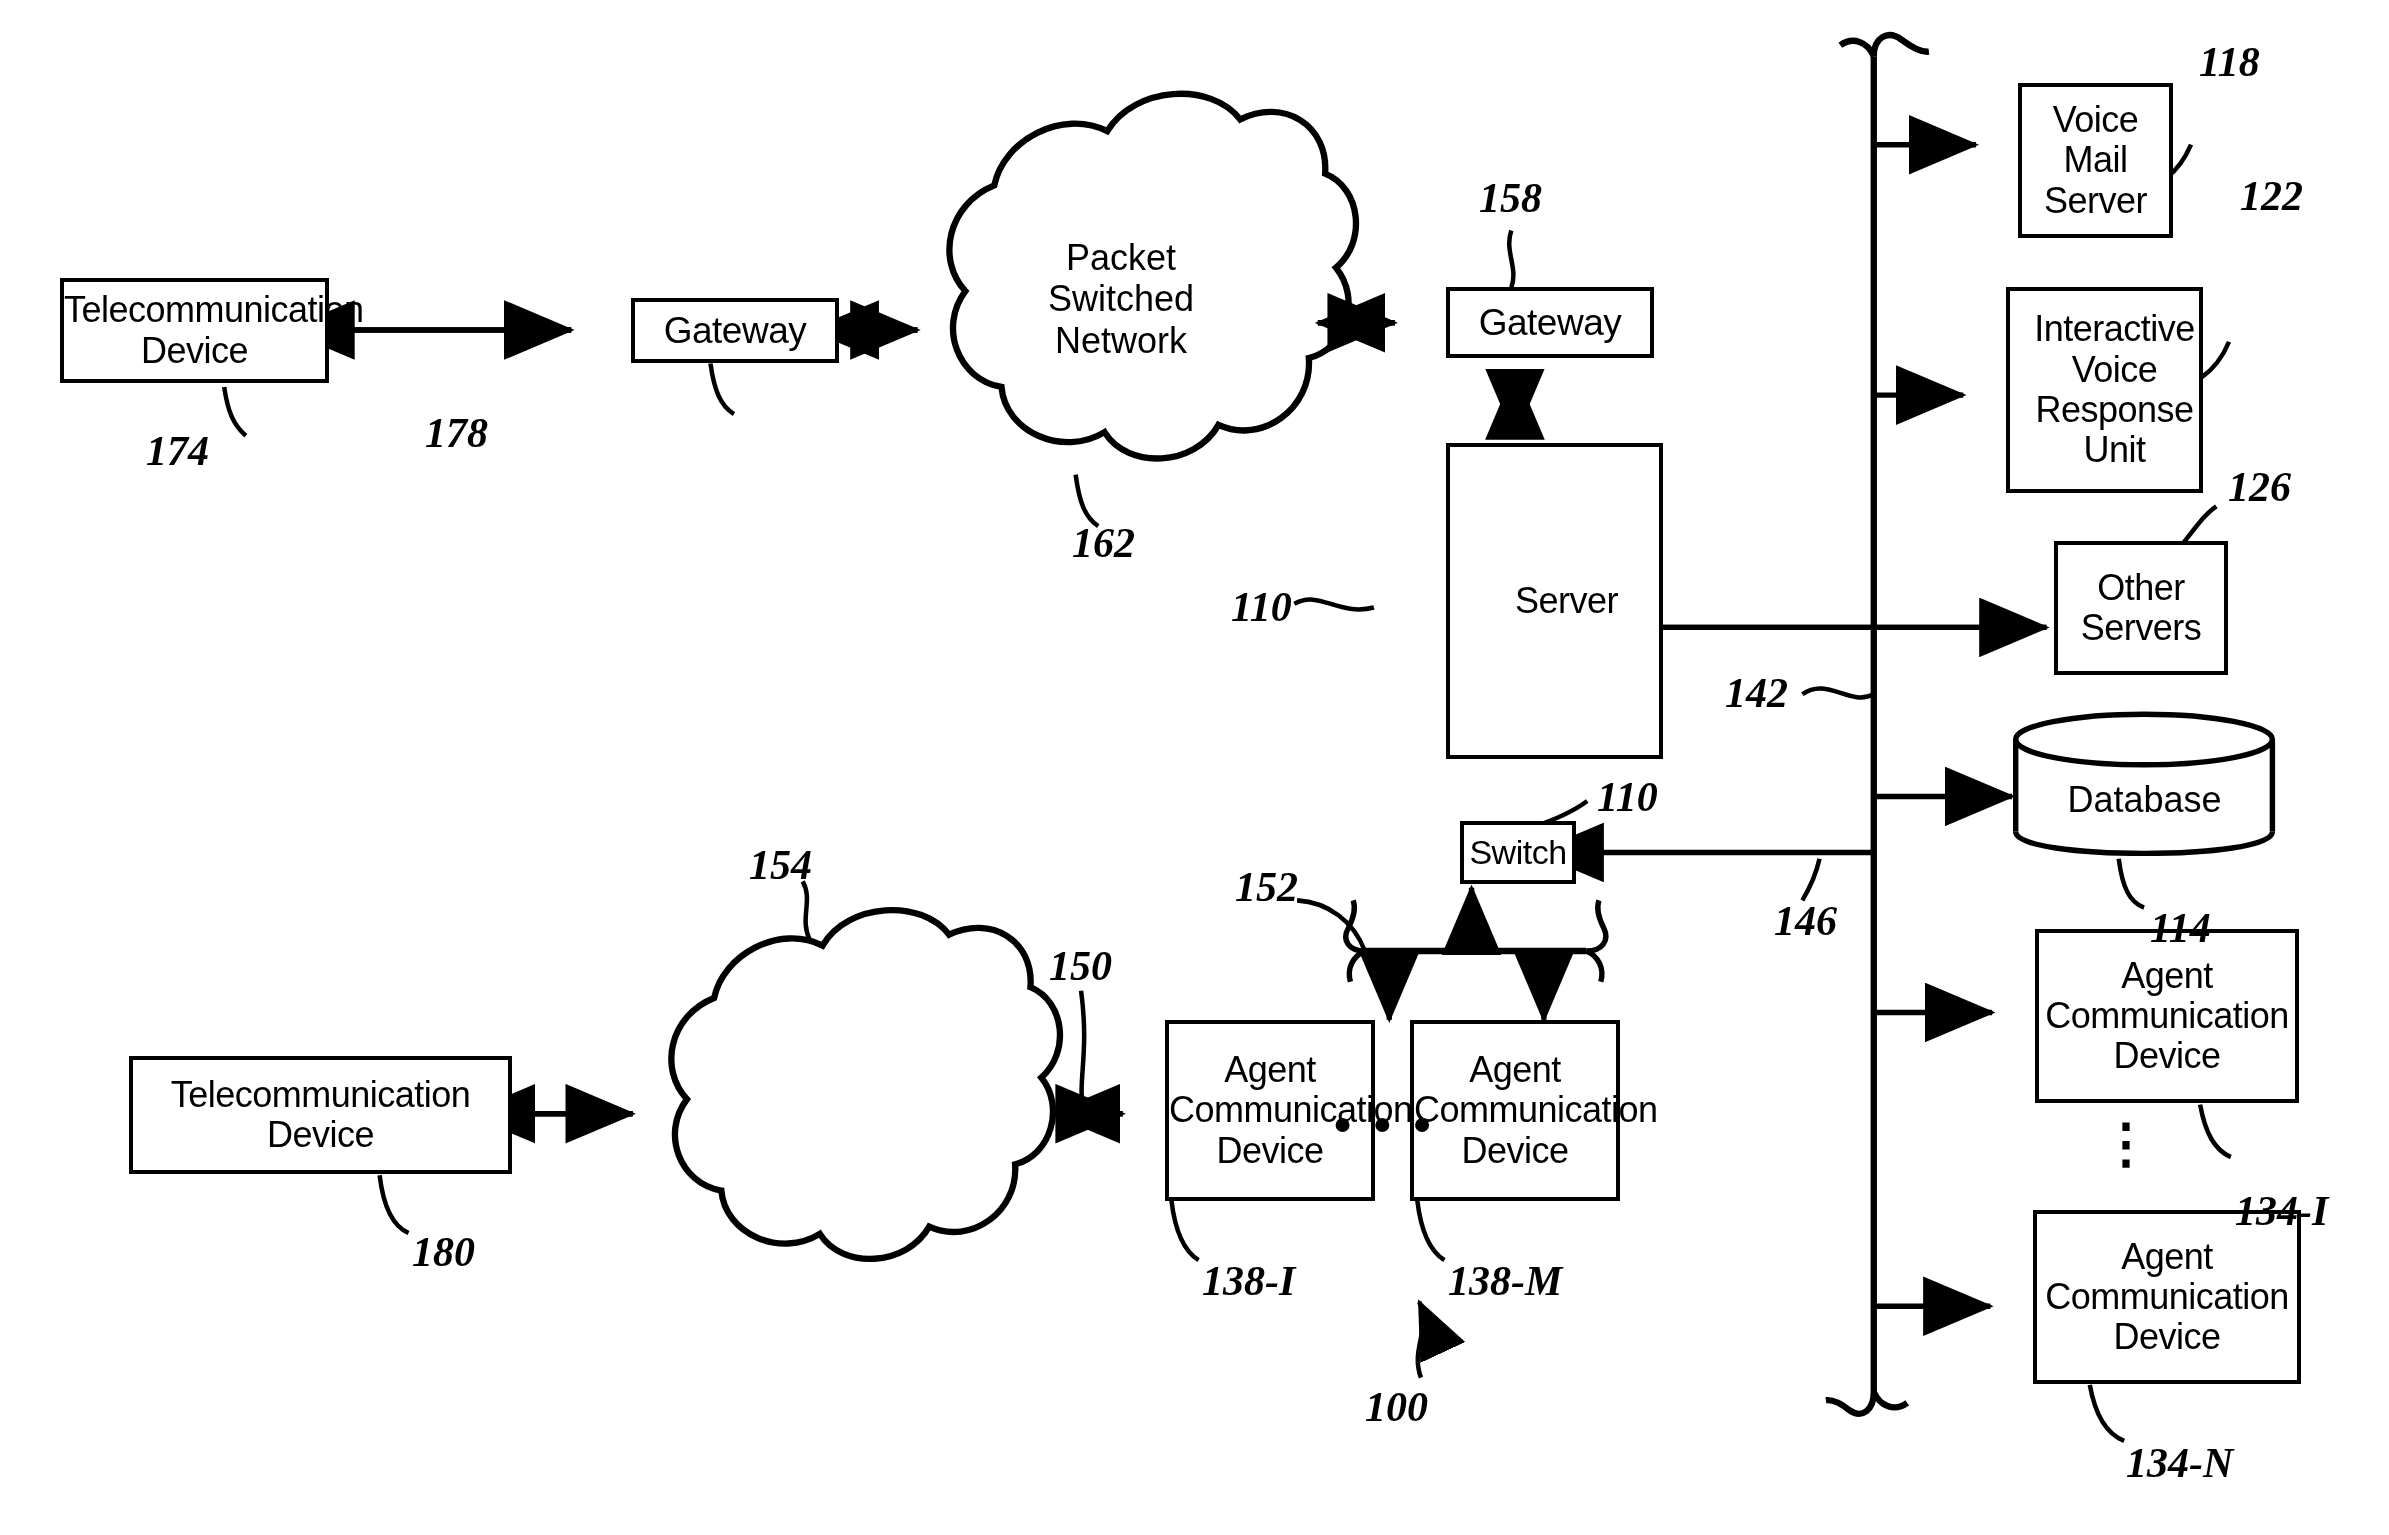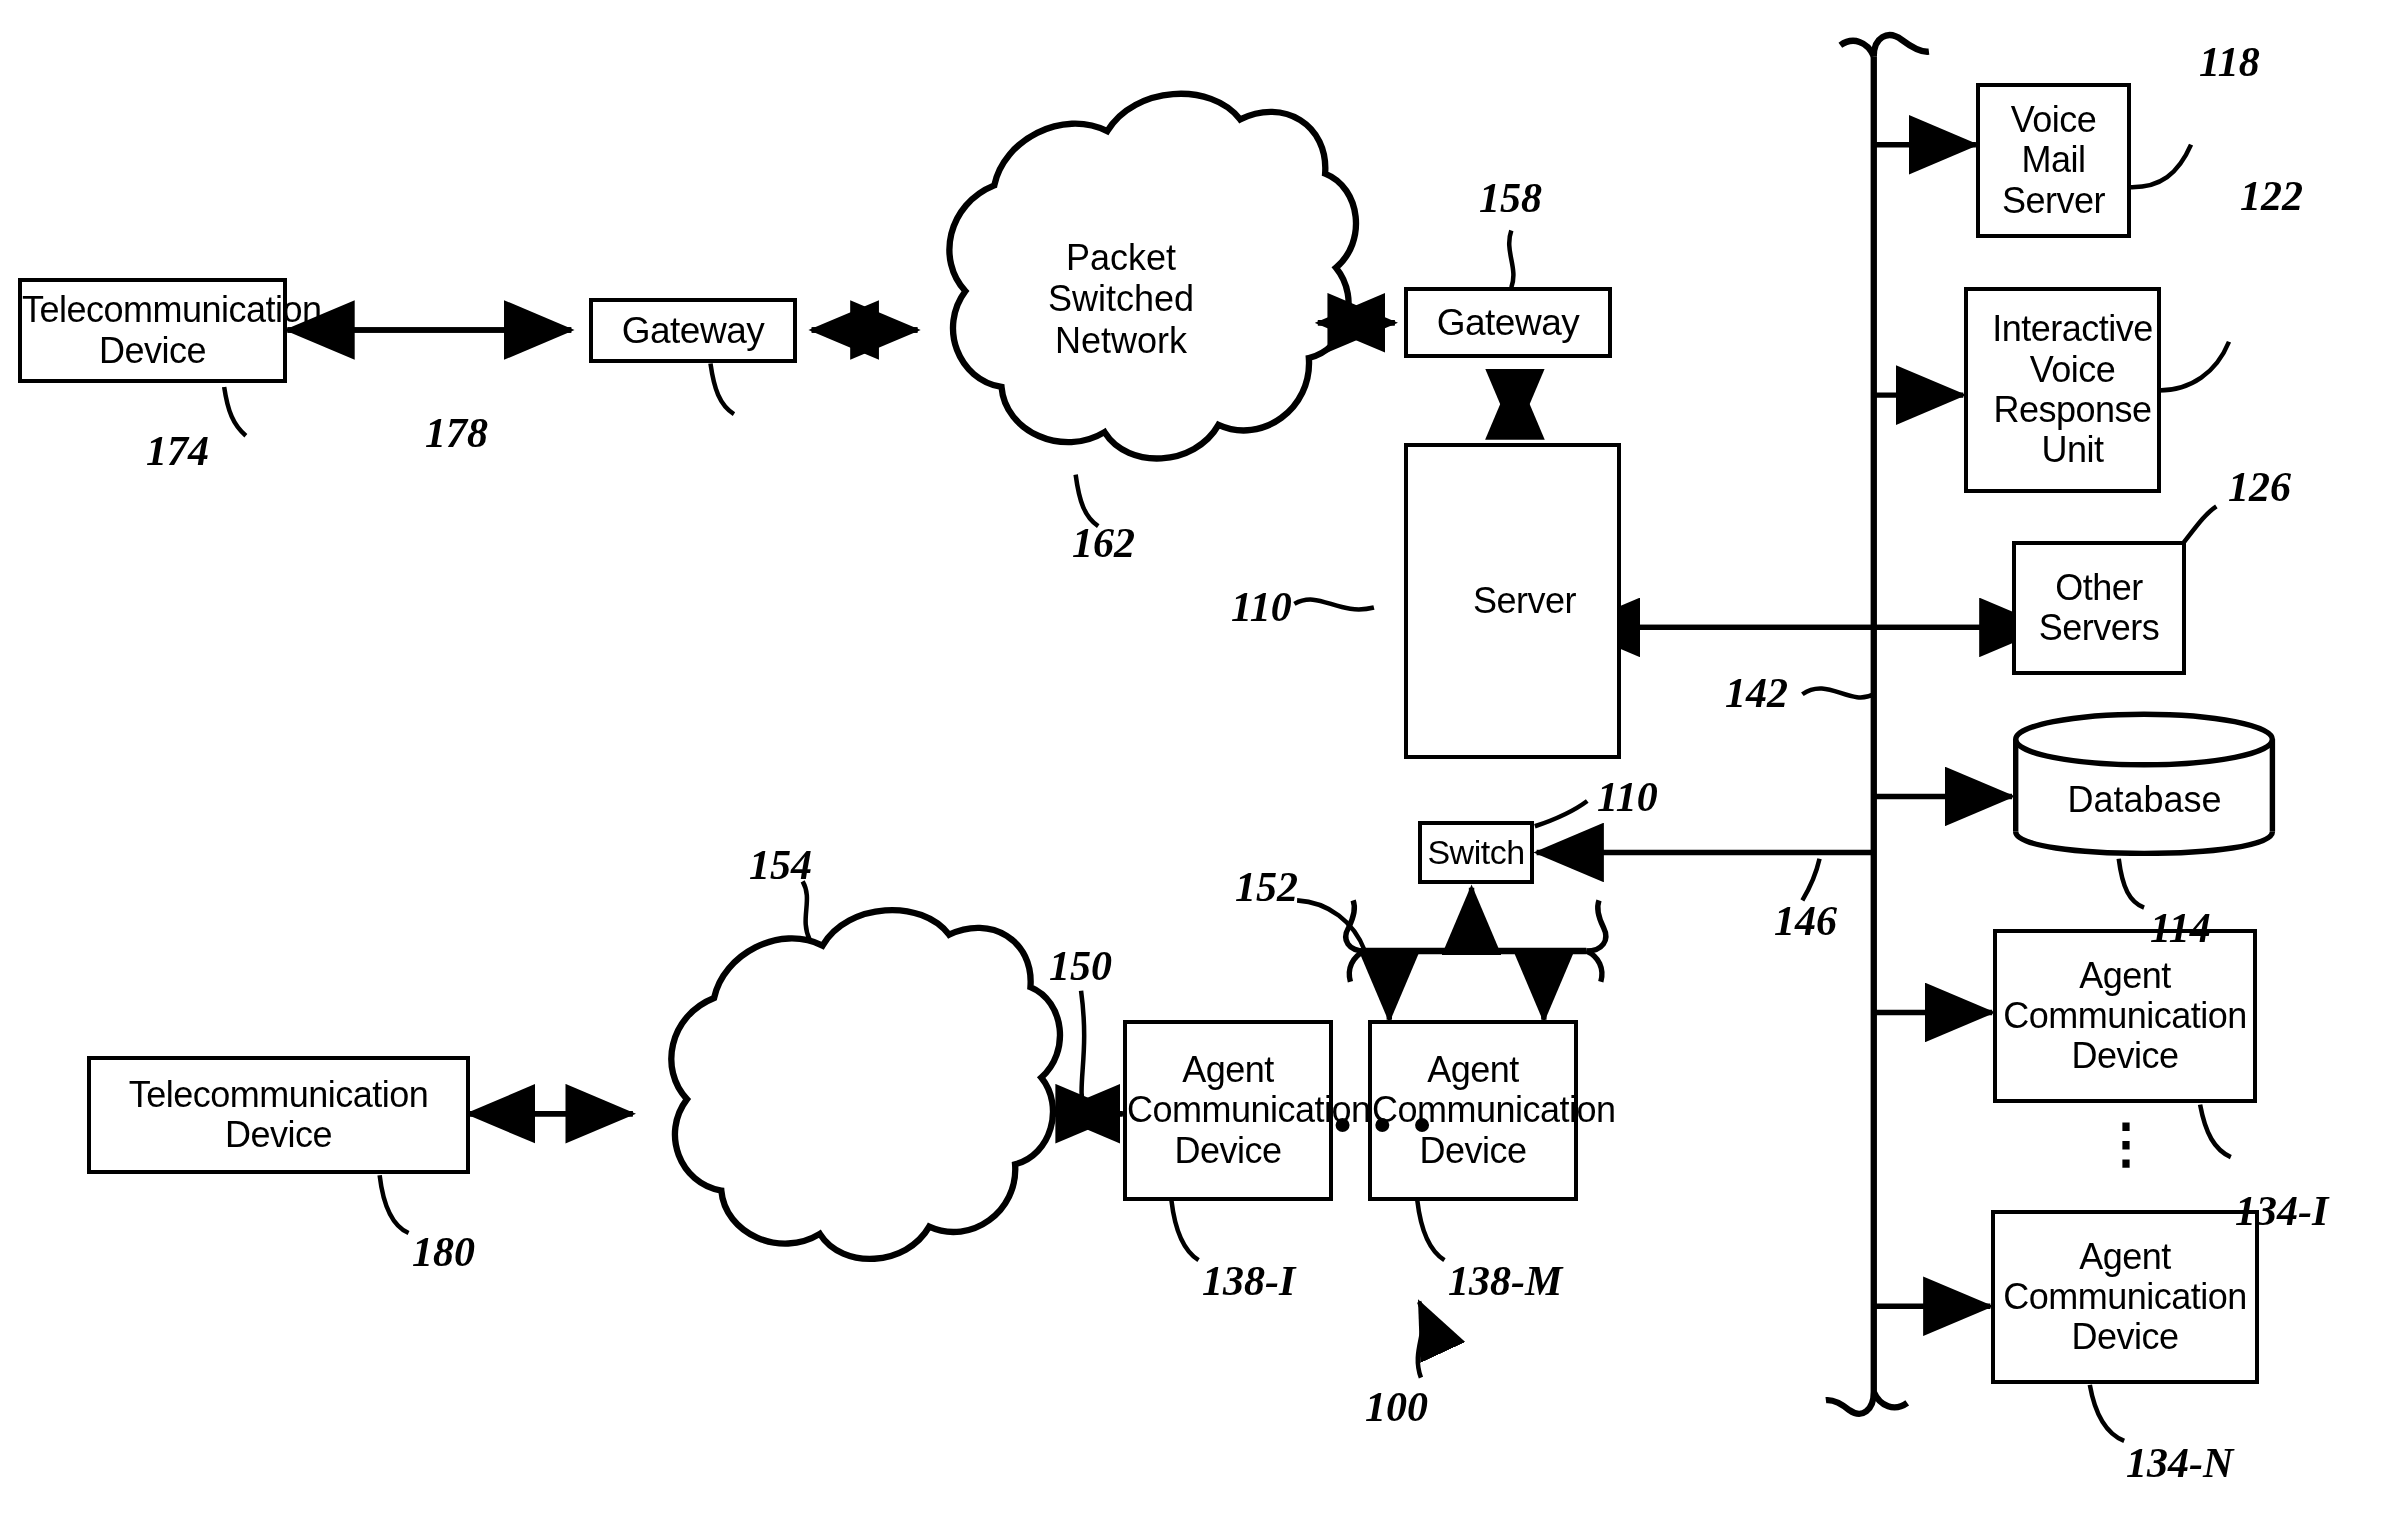--- a/index.html
+++ b/index.html
@@ -30,20 +30,21 @@
     background: #ffffff;
     display: flex;
     align-items: center;
     justify-content: center;
     text-align: center;
     color: #000;
     line-height: 1.12;
     font-size: 36px;
     letter-spacing: -0.5px;
     z-index: 3;
+    margin-left: 42px;
   }
   .node .lbl { display: block; width: 100%; padding: 0 5.4px; }
   .cloud-text {
     position: absolute;
     text-align: center;
     color: #000;
     font-size: 36px;
     line-height: 1.15;
     z-index: 3;
   }

